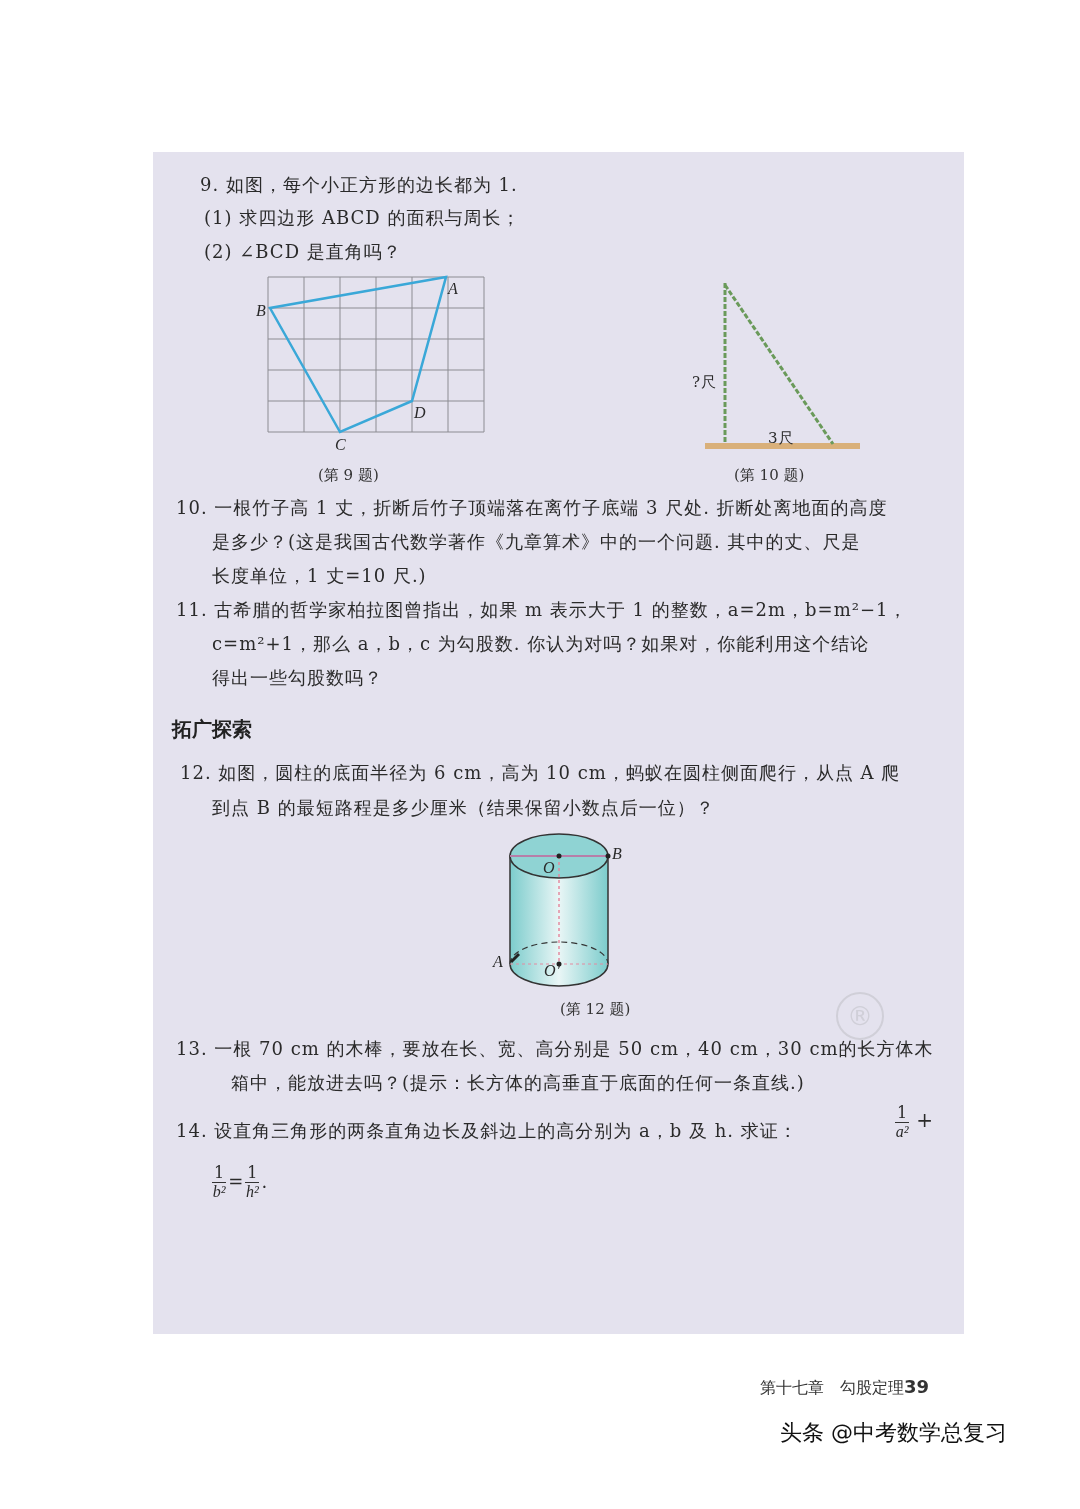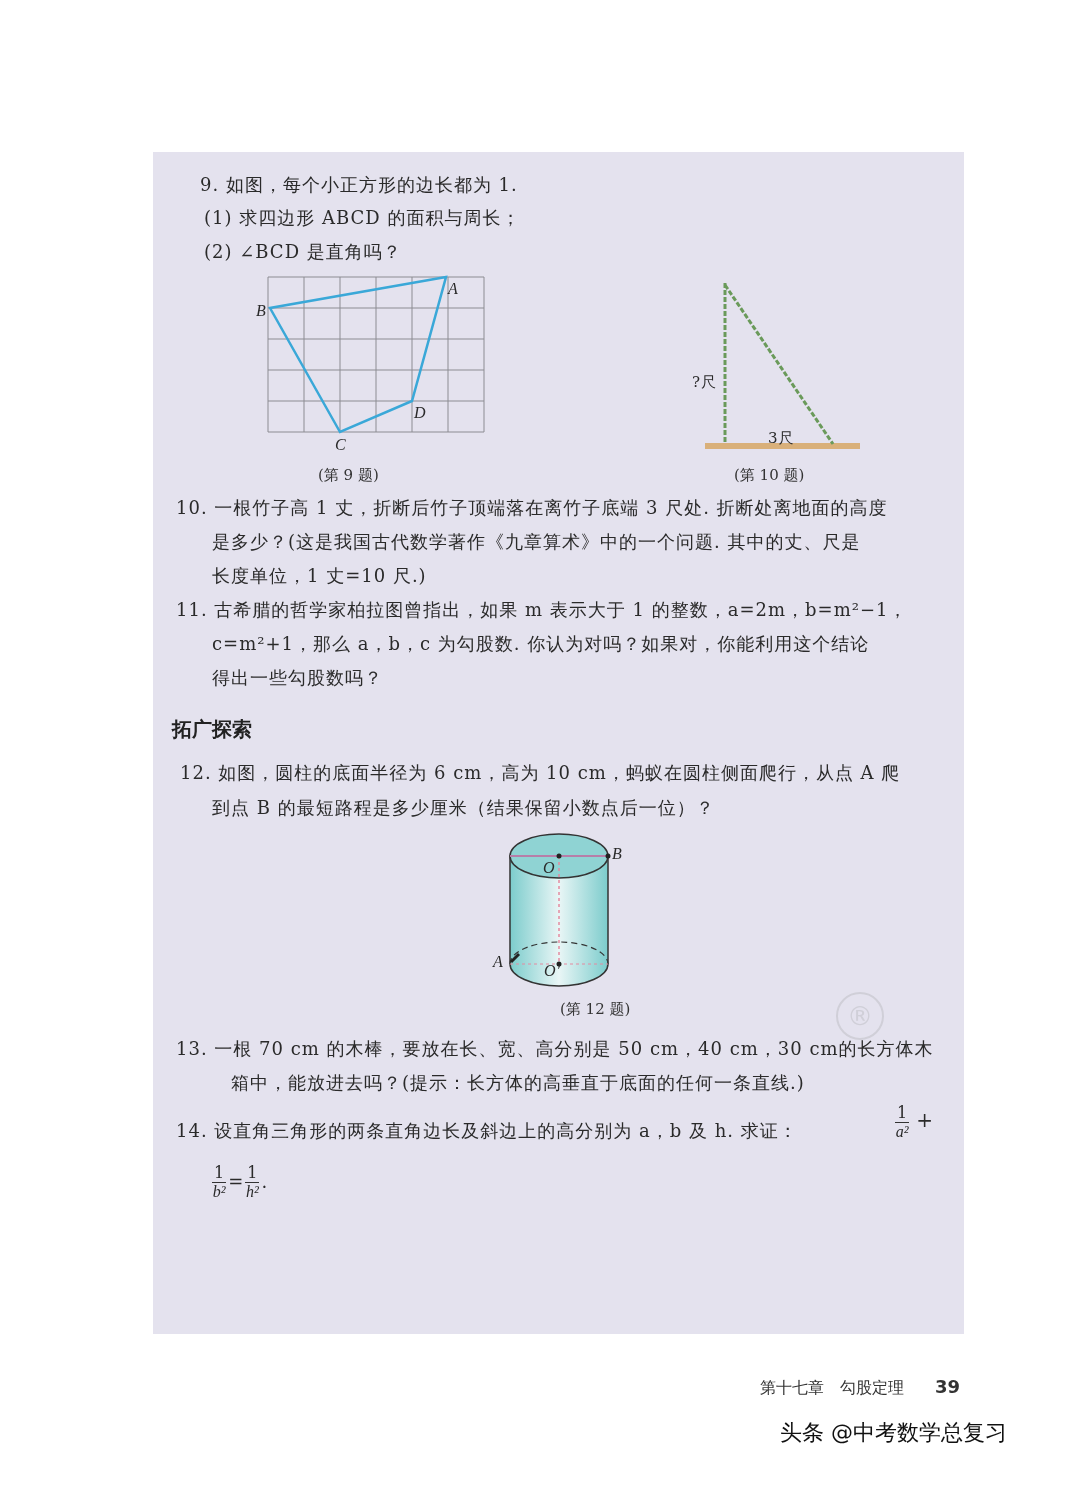--- a/index.html
+++ b/index.html
@@ -4,21 +4,21 @@
 <style>
   html, body { margin:0; padding:0; }
   body { width:1080px; height:1509px; background:#ffffff; position:relative; overflow:hidden;
          font-family:"DejaVu Serif", "Liberation Serif", serif; color:#2a2a2a; }
   .panel { position:absolute; left:153px; top:152px; width:811px; height:1182px; background:#e4e2ee; }
   .line { position:absolute; font-size:18px; line-height:22px; white-space:nowrap; letter-spacing:1px; }
   .it { font-family:"Liberation Serif", serif; font-style:italic; }
   .heading { position:absolute; left:172px; top:716px; font-family:"DejaVu Sans", sans-serif; font-weight:bold; font-size:20px; color:#222; }
   .caption { position:absolute; font-size:15px; color:#333; }
   .footer { position:absolute; left:760px; top:1376px; font-family:"DejaVu Sans", sans-serif; font-size:16px; color:#333; }
-  .footer .num { font-weight:bold; margin-left:31px; font-size:18px; }
+  .footer .num { font-weight:bold; margin-left:0; font-size:18px; }
   .watermark { position:absolute; left:780px; top:1418px; font-family:"DejaVu Sans", sans-serif; font-size:22px; color:#111;
                text-shadow:1px 1px 0 #fff, -1px -1px 0 #fff; }
   svg { position:absolute; overflow:visible; }
   .frac { display:inline-block; vertical-align:middle; text-align:center; font-size:16px; line-height:18px; margin:0 2px; }
   .frac .n { display:block; border-bottom:1px solid #333; padding:0 2px; }
   .frac .d { display:block; font-style:italic; font-family:"Liberation Serif", serif; }
   .reg { position:absolute; left:836px; top:992px; width:44px; height:44px; border:2px solid #d0cfd8; border-radius:50%;
          color:#d0cfd8; font-family:"DejaVu Sans", sans-serif; font-size:26px; text-align:center; line-height:44px; }
 </style>
 </head>

